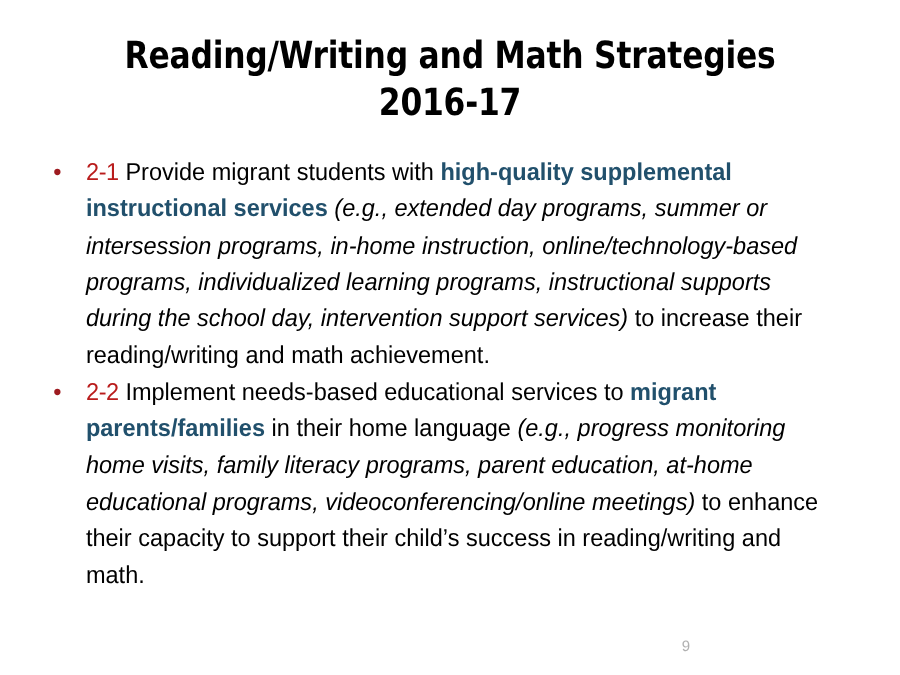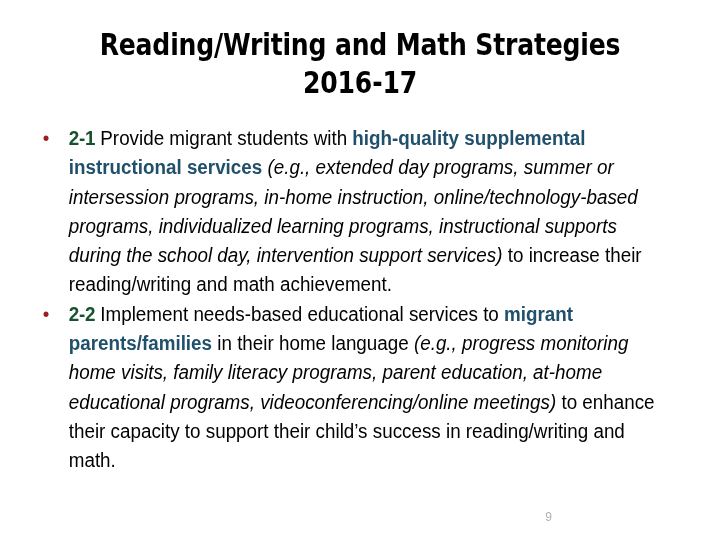--- a/index.html
+++ b/index.html
@@ -70,22 +70,22 @@
     line-height: 29.3px;
     color: #9E1B20;
   }
 
   .bullet-text {
     display: block;
     text-align: left;
   }
 
   .tag-num {
-    font-weight: bold;
-    color: #14532d;
+    font-weight: normal;
+    color: #b91c1c;
     letter-spacing: -0.3px;
   }
 
   .hl-blue {
     font-weight: bold;
     color: #21506C;
   }
 
   .ital {
     font-style: italic;

